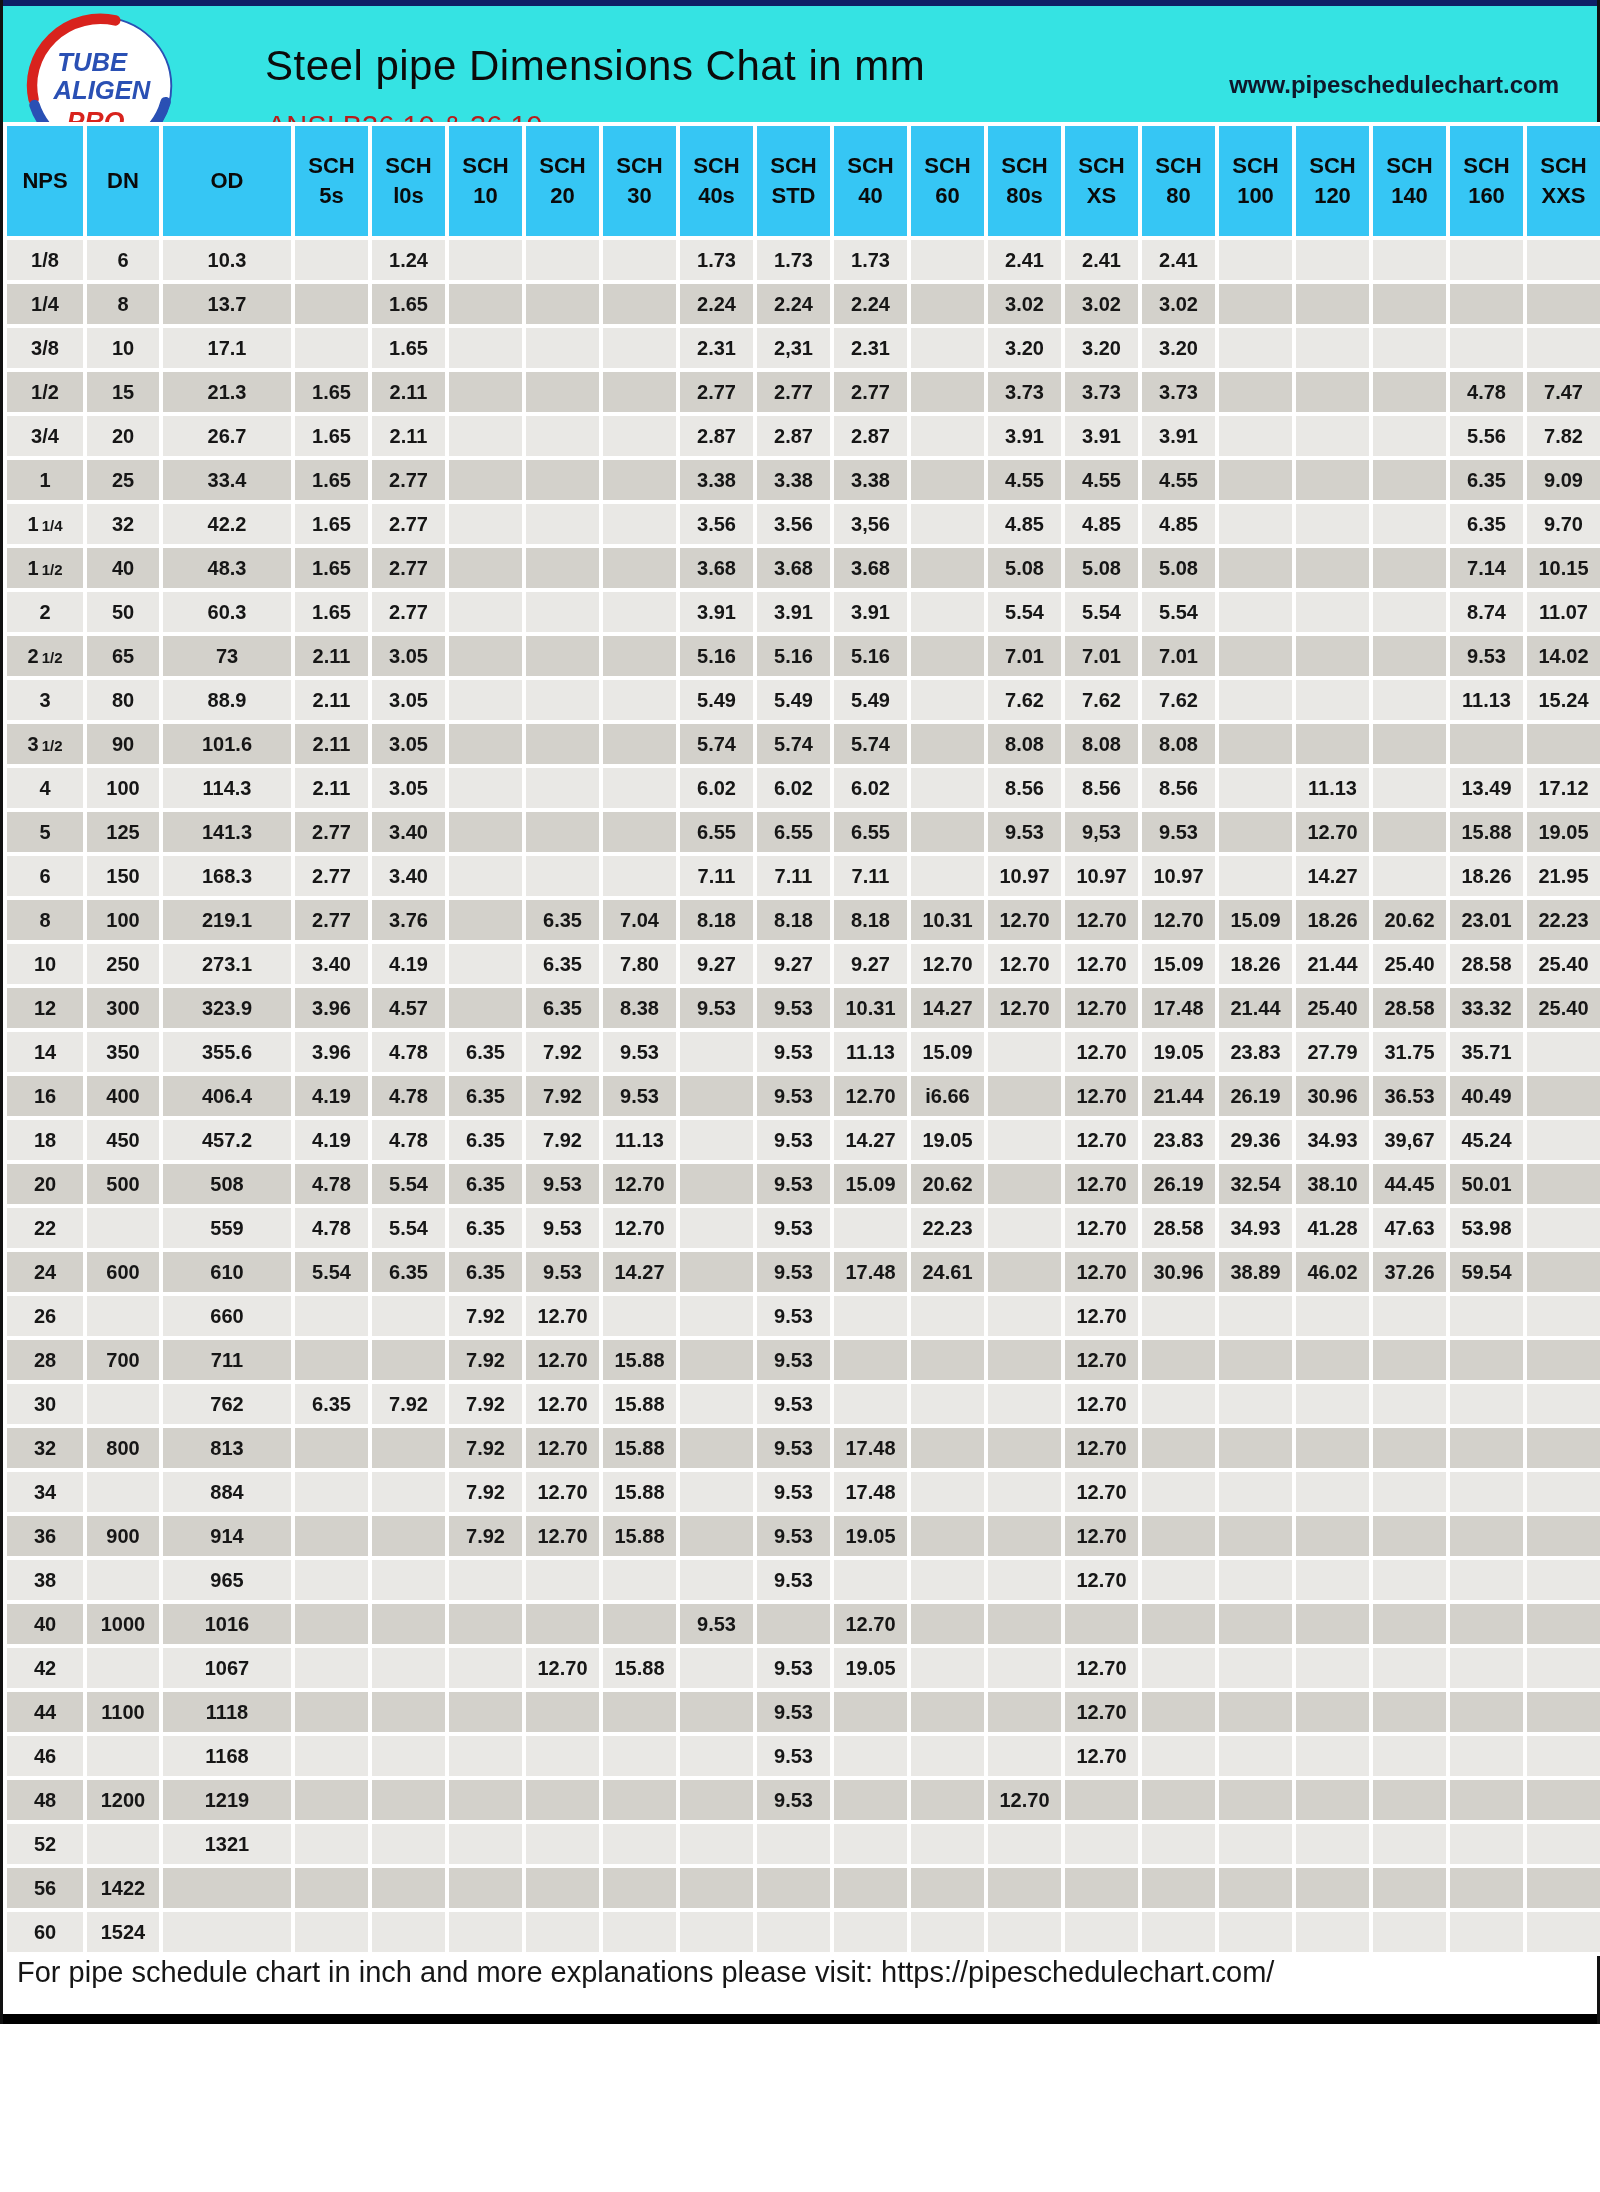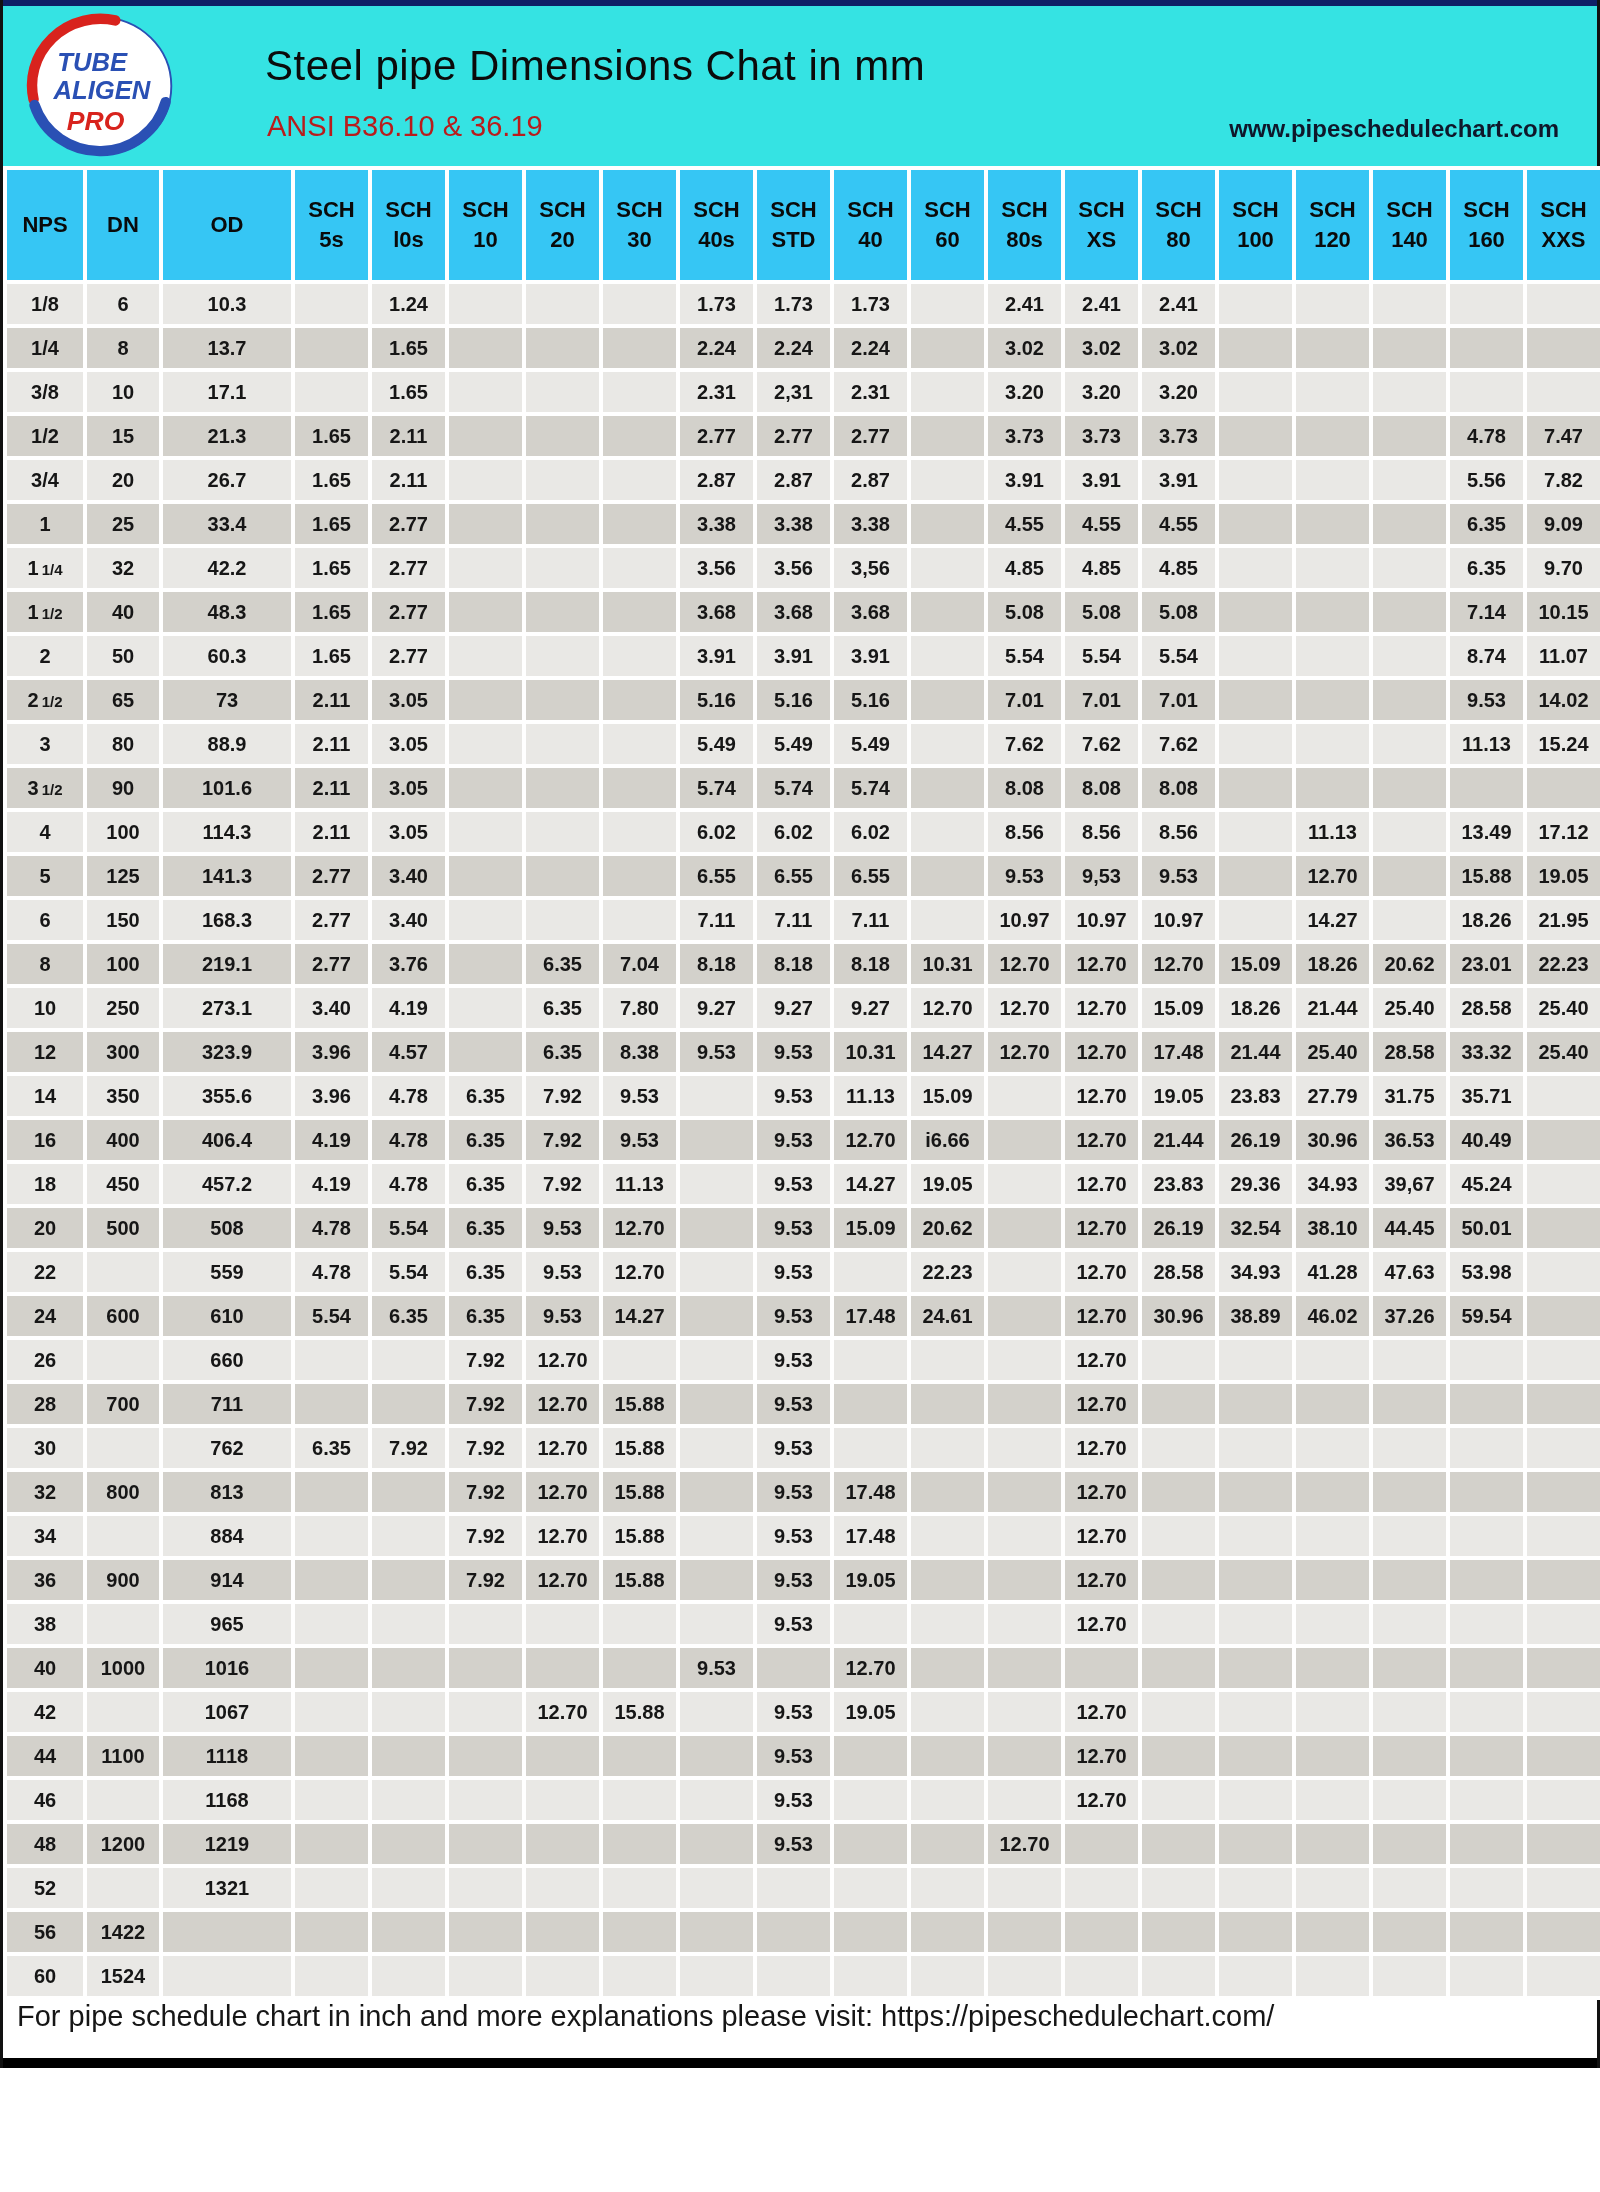--- a/index.html
+++ b/index.html
@@ -5,21 +5,21 @@
   :root{
     --banner-bg:#35e3e3; --header-navy:#16349e; --header-cell-blue:#36c6f4;
     --row-light:#e9e8e5; --row-dark:#d3d1cb; --logo-red:#d8231d; --logo-blue:#2a50b4;
     --text-dark:#111111;
   }
   *{box-sizing:border-box; margin:0; padding:0;}
   body{font-family:"Liberation Sans", sans-serif; background:#ffffff;}
   .page{width:1600px; border-left:3px solid #111; border-right:3px solid #111; background:#fff;}
   .top-strip{height:6px; background:#0e2066;}
   
-  .banner{position:relative; height:160px; background:var(--banner-bg); overflow:hidden;}
+  .banner{position:relative; height:116px; background:var(--banner-bg); overflow:hidden;}
   .logo{position:absolute; left:22px; top:4px;}
   .banner-title{position:absolute; left:262px; top:36px; font-size:42px; font-weight:normal; color:#0b0b0b; letter-spacing:0.5px;}
   .banner-subtitle{position:absolute; left:264px; top:104px; font-size:29px; font-weight:normal; color:#b91c1c;}
   .banner-site{position:absolute; right:38px; bottom:23px; font-size:24px; font-weight:bold; color:#0f172a;}
   
   table{width:1600px; border-collapse:separate; border-spacing:4px; table-layout:fixed; background:#ffffff;}
   th,td{overflow:hidden; white-space:nowrap;}
   .navy-th{background:var(--header-navy); color:#fff; height:118px; vertical-align:middle; text-align:center;}
   .navy-th .small-lines{font-size:23px; font-weight:bold; line-height:1.5;}
   .schedule-title{font-size:66px; font-weight:bold; letter-spacing:1px; text-shadow:2px 3px 3px rgba(0,0,0,0.35);}

